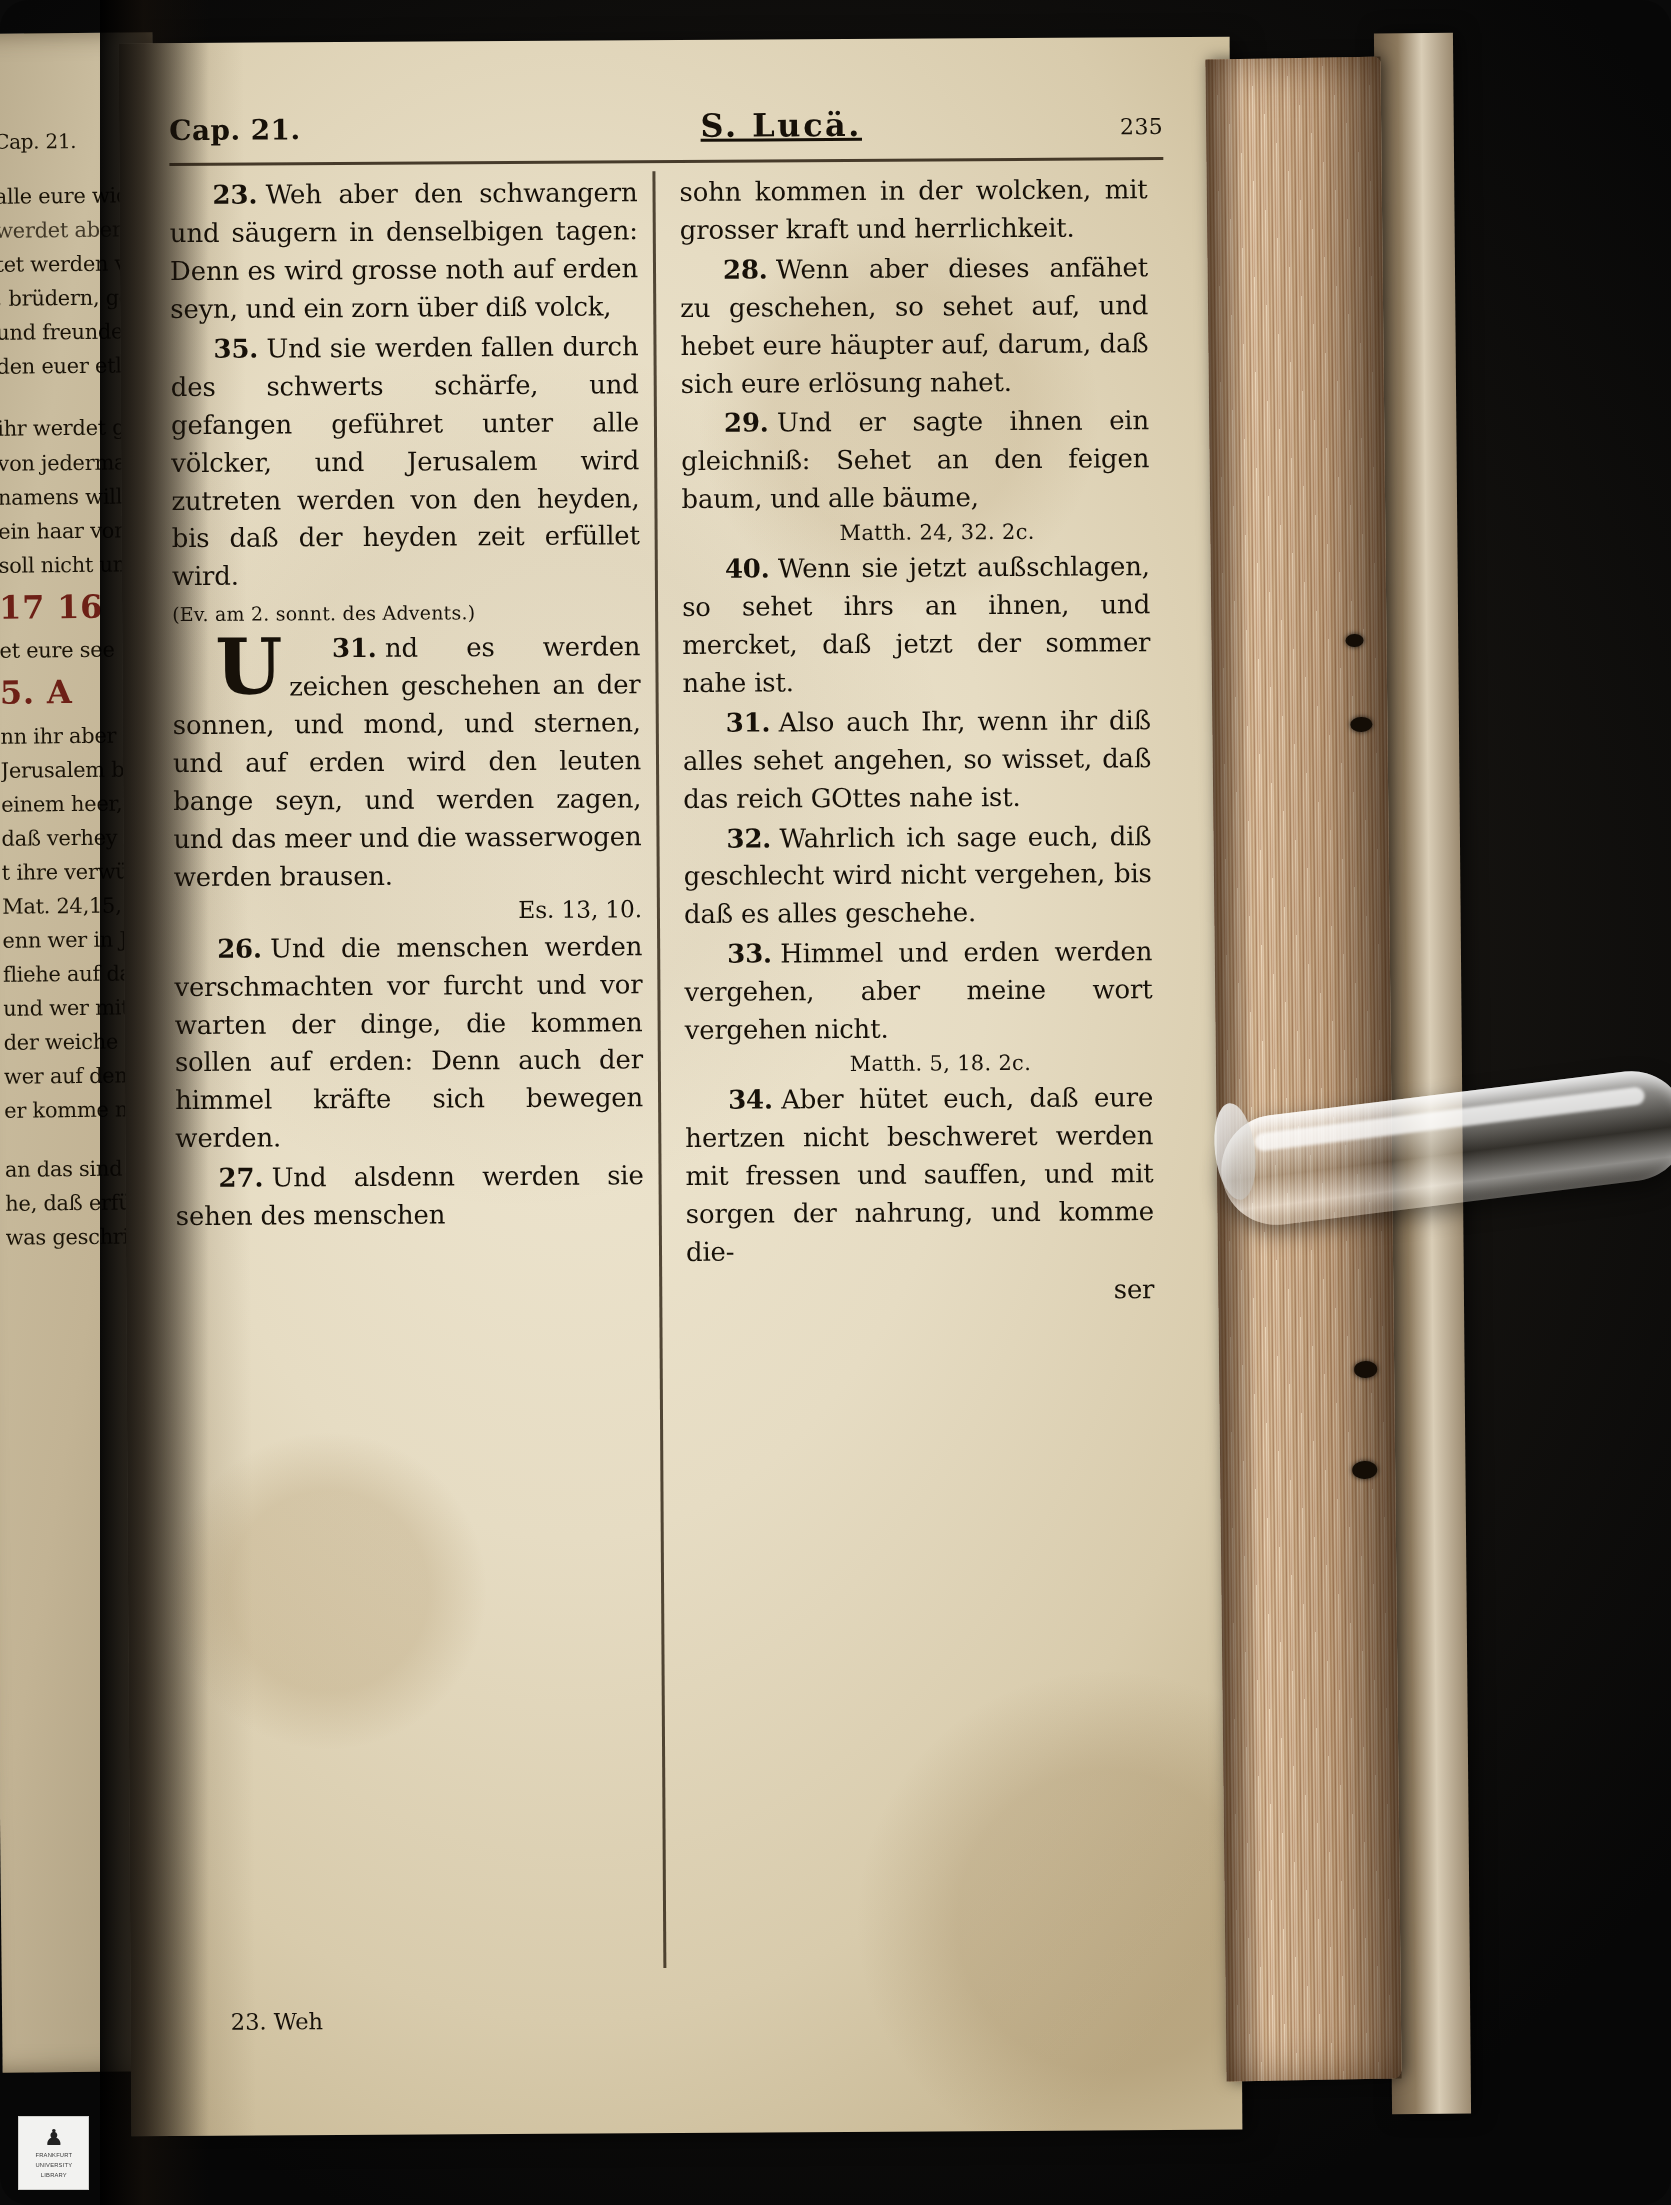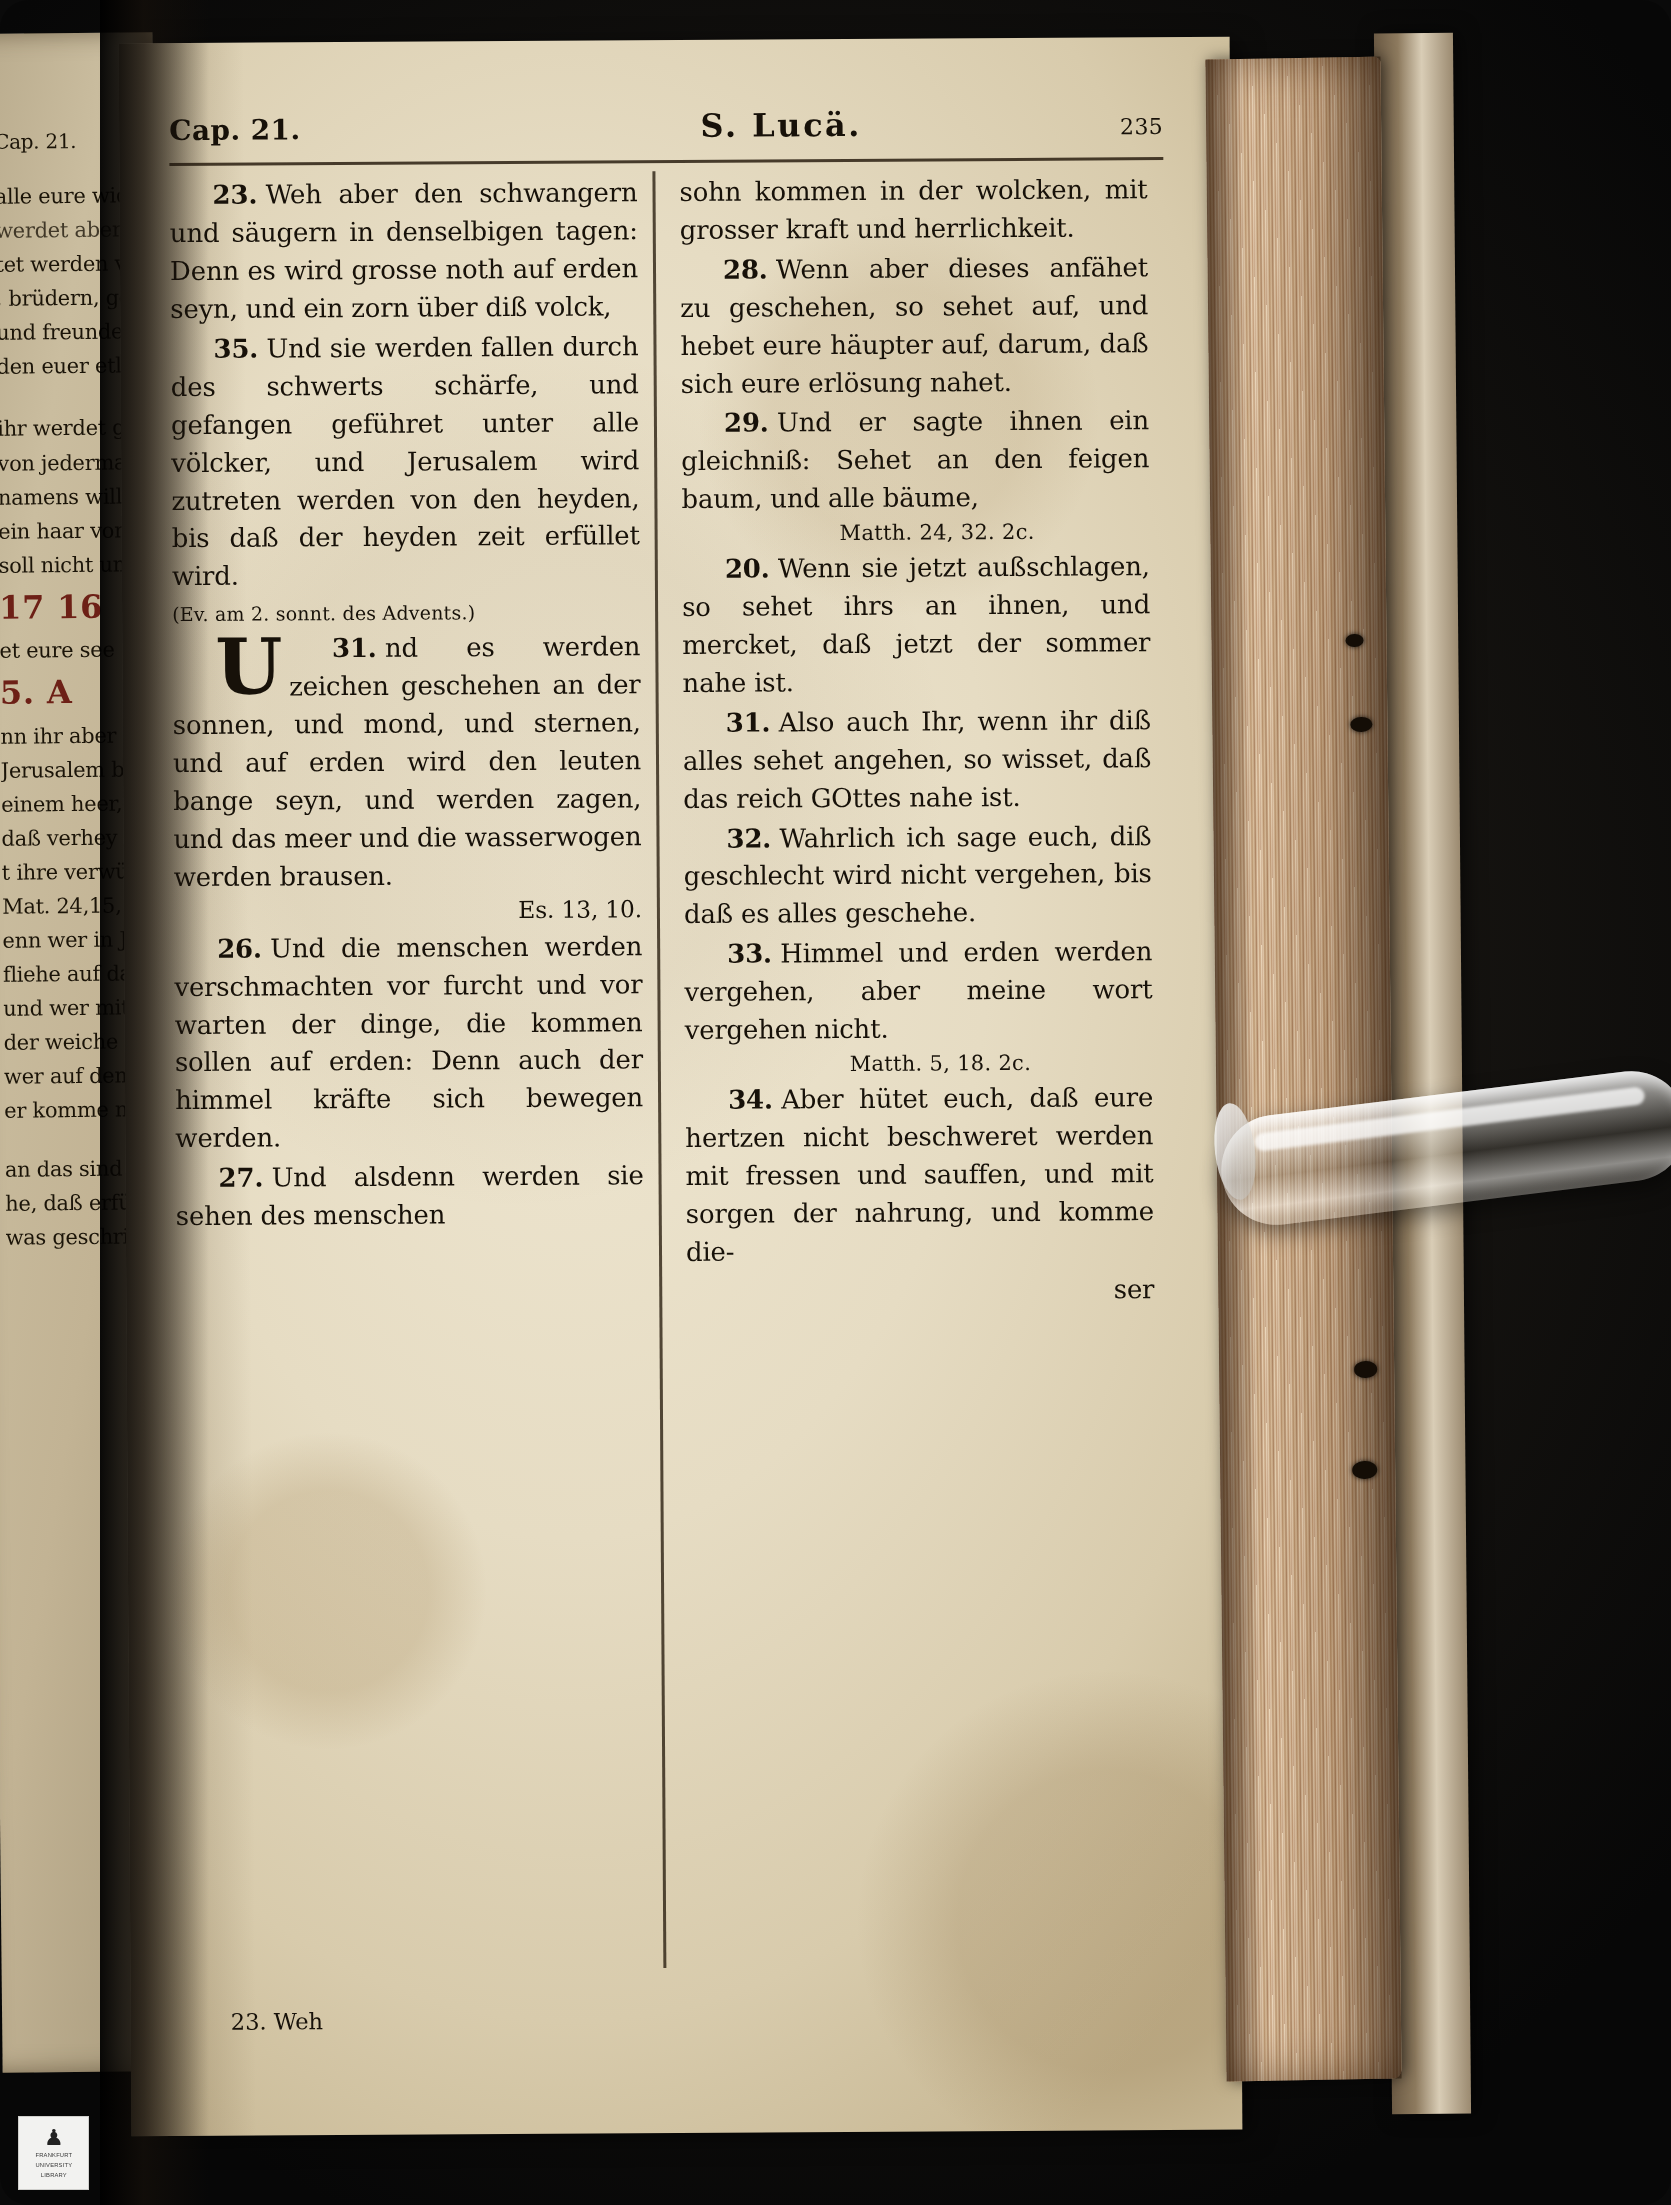--- a/index.html
+++ b/index.html
@@ -122,21 +122,21 @@
   .running-head {
     position: relative;
     height: 48px;
     display: flex;
     align-items: baseline;
     justify-content: space-between;
     font-size: 28px;
     letter-spacing: 0.4px;
   }
   .rh-left  { font-weight: bold; }
-  .rh-center{ font-weight: bold; font-size: 32px; letter-spacing: 2.5px; margin-left: 142px; }
+  .rh-center{ font-weight: bold; font-size: 32px; letter-spacing: 2.5px; margin-left: 142px; text-decoration: underline; }
   .rh-right { font-size: 22px; }
 
   .head-rule {
     height: 2.5px;
     background: #2a1f10;
     margin: 5px 0 11.7px 0;
     opacity: 0.85;
   }
 
   
@@ -410,21 +410,21 @@
             <span>sohn kommen in der wolcken, mit grosser kraft und herrlichkeit.</span>
           </p>
           <p class="verse">
             <span class="vnum-pre">28.</span><span>Wenn aber dieses anfähet zu geschehen, so sehet auf, und hebet eure häupter auf, darum, daß sich eure erlösung nahet.</span>
           </p>
           <p class="verse">
             <span class="vnum-pre">29.</span><span>Und er sagte ihnen ein gleichniß: Sehet an den feigen baum, und alle bäume,</span>
             <span class="ref-center">Matth. 24, 32. 2c.</span>
           </p>
           <p class="verse">
-            <span class="vnum-pre">20.</span><span>Wenn sie jetzt außschlagen, so sehet ihrs an ihnen, und mercket, daß jetzt der sommer nahe ist.</span>
+            <span class="vnum-pre">40.</span><span>Wenn sie jetzt außschlagen, so sehet ihrs an ihnen, und mercket, daß jetzt der sommer nahe ist.</span>
           </p>
           <p class="verse">
             <span class="vnum-pre">31.</span><span>Also auch Ihr, wenn ihr diß alles sehet angehen, so wisset, daß das reich GOttes nahe ist.</span>
           </p>
           <p class="verse">
             <span class="vnum-pre">32.</span><span>Wahrlich ich sage euch, diß geschlecht wird nicht vergehen, bis daß es alles geschehe.</span>
           </p>
           <p class="verse">
             <span class="vnum-pre">33.</span><span>Himmel und erden werden vergehen, aber meine wort vergehen nicht.</span>
             <span class="ref-center">Matth. 5, 18. 2c.</span>

